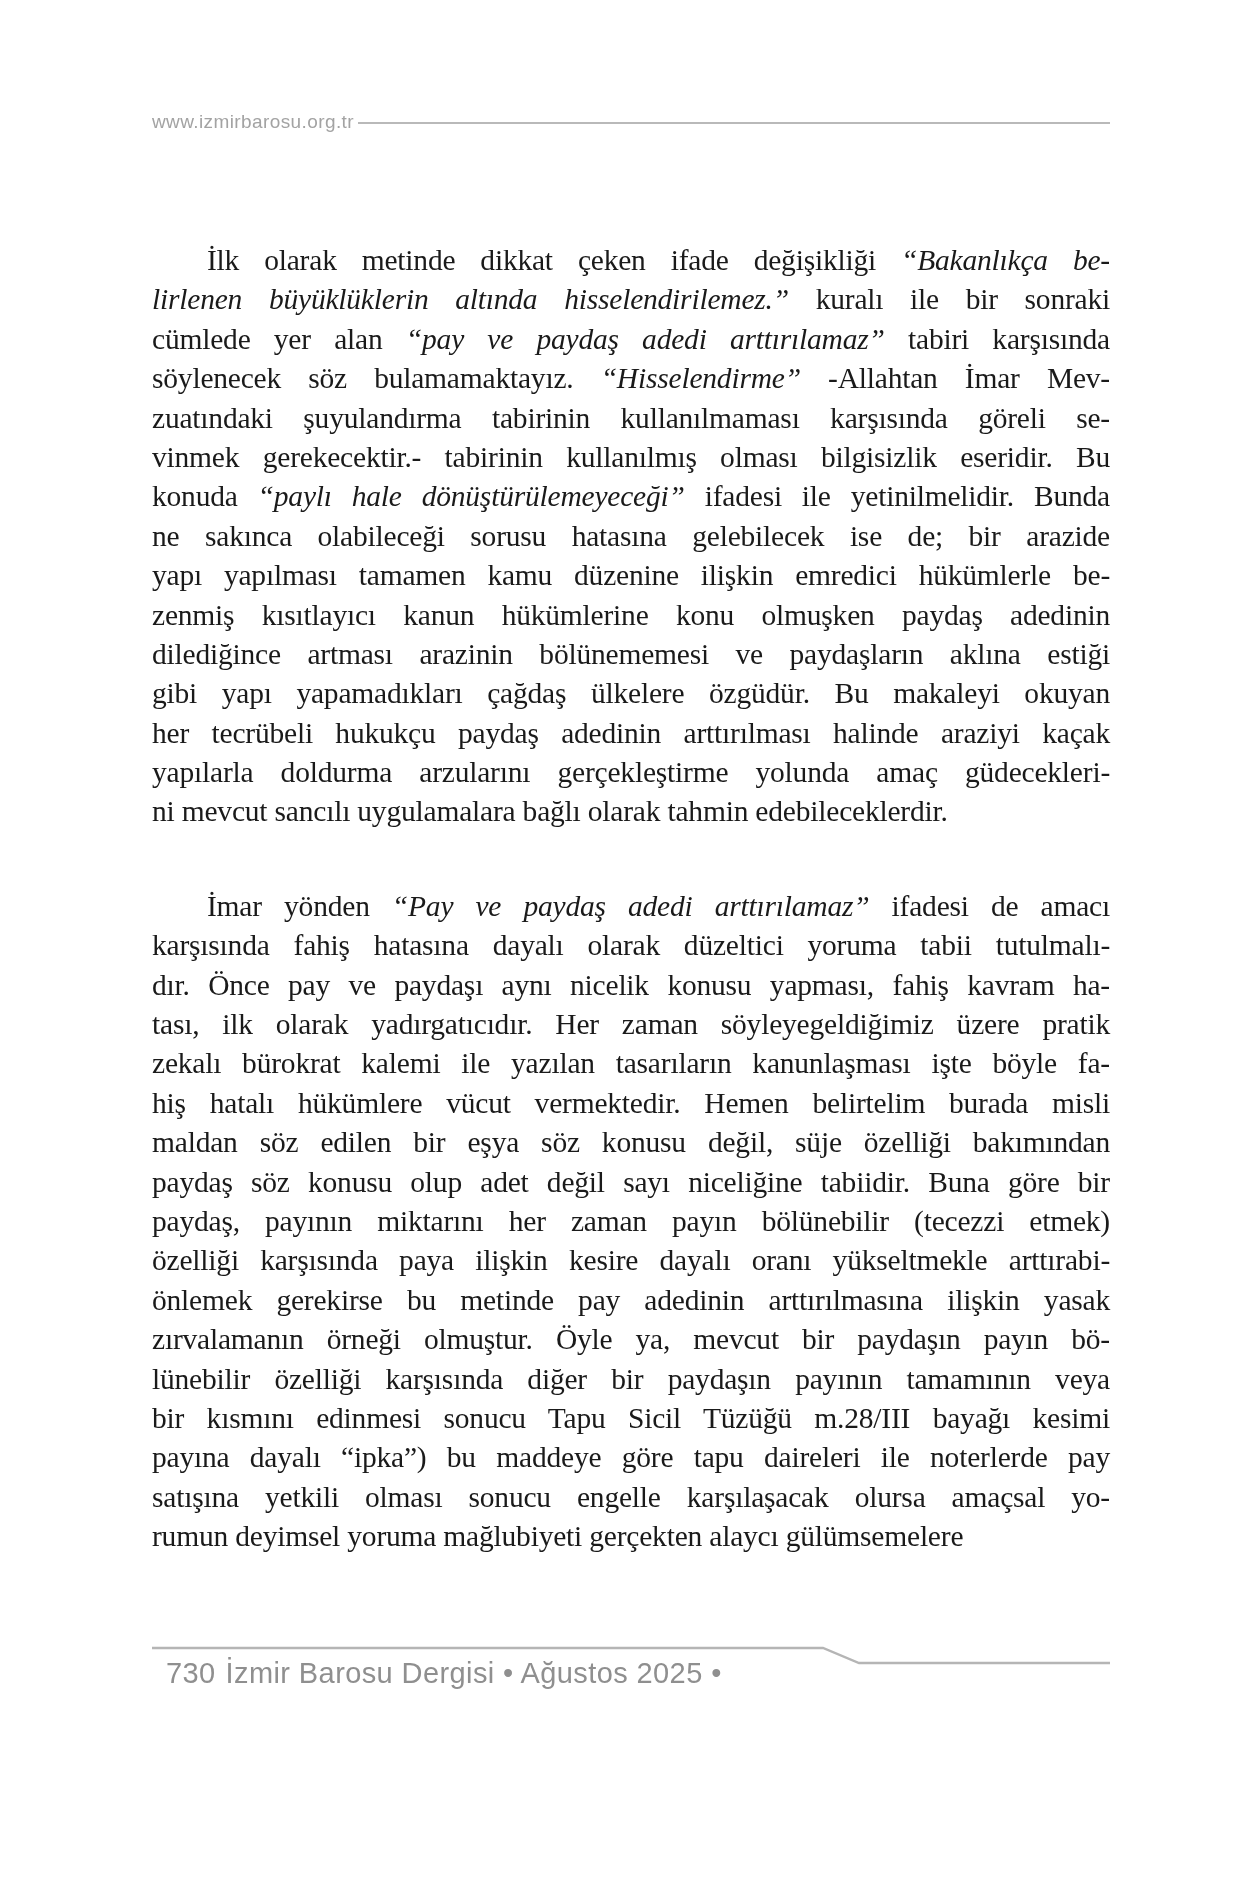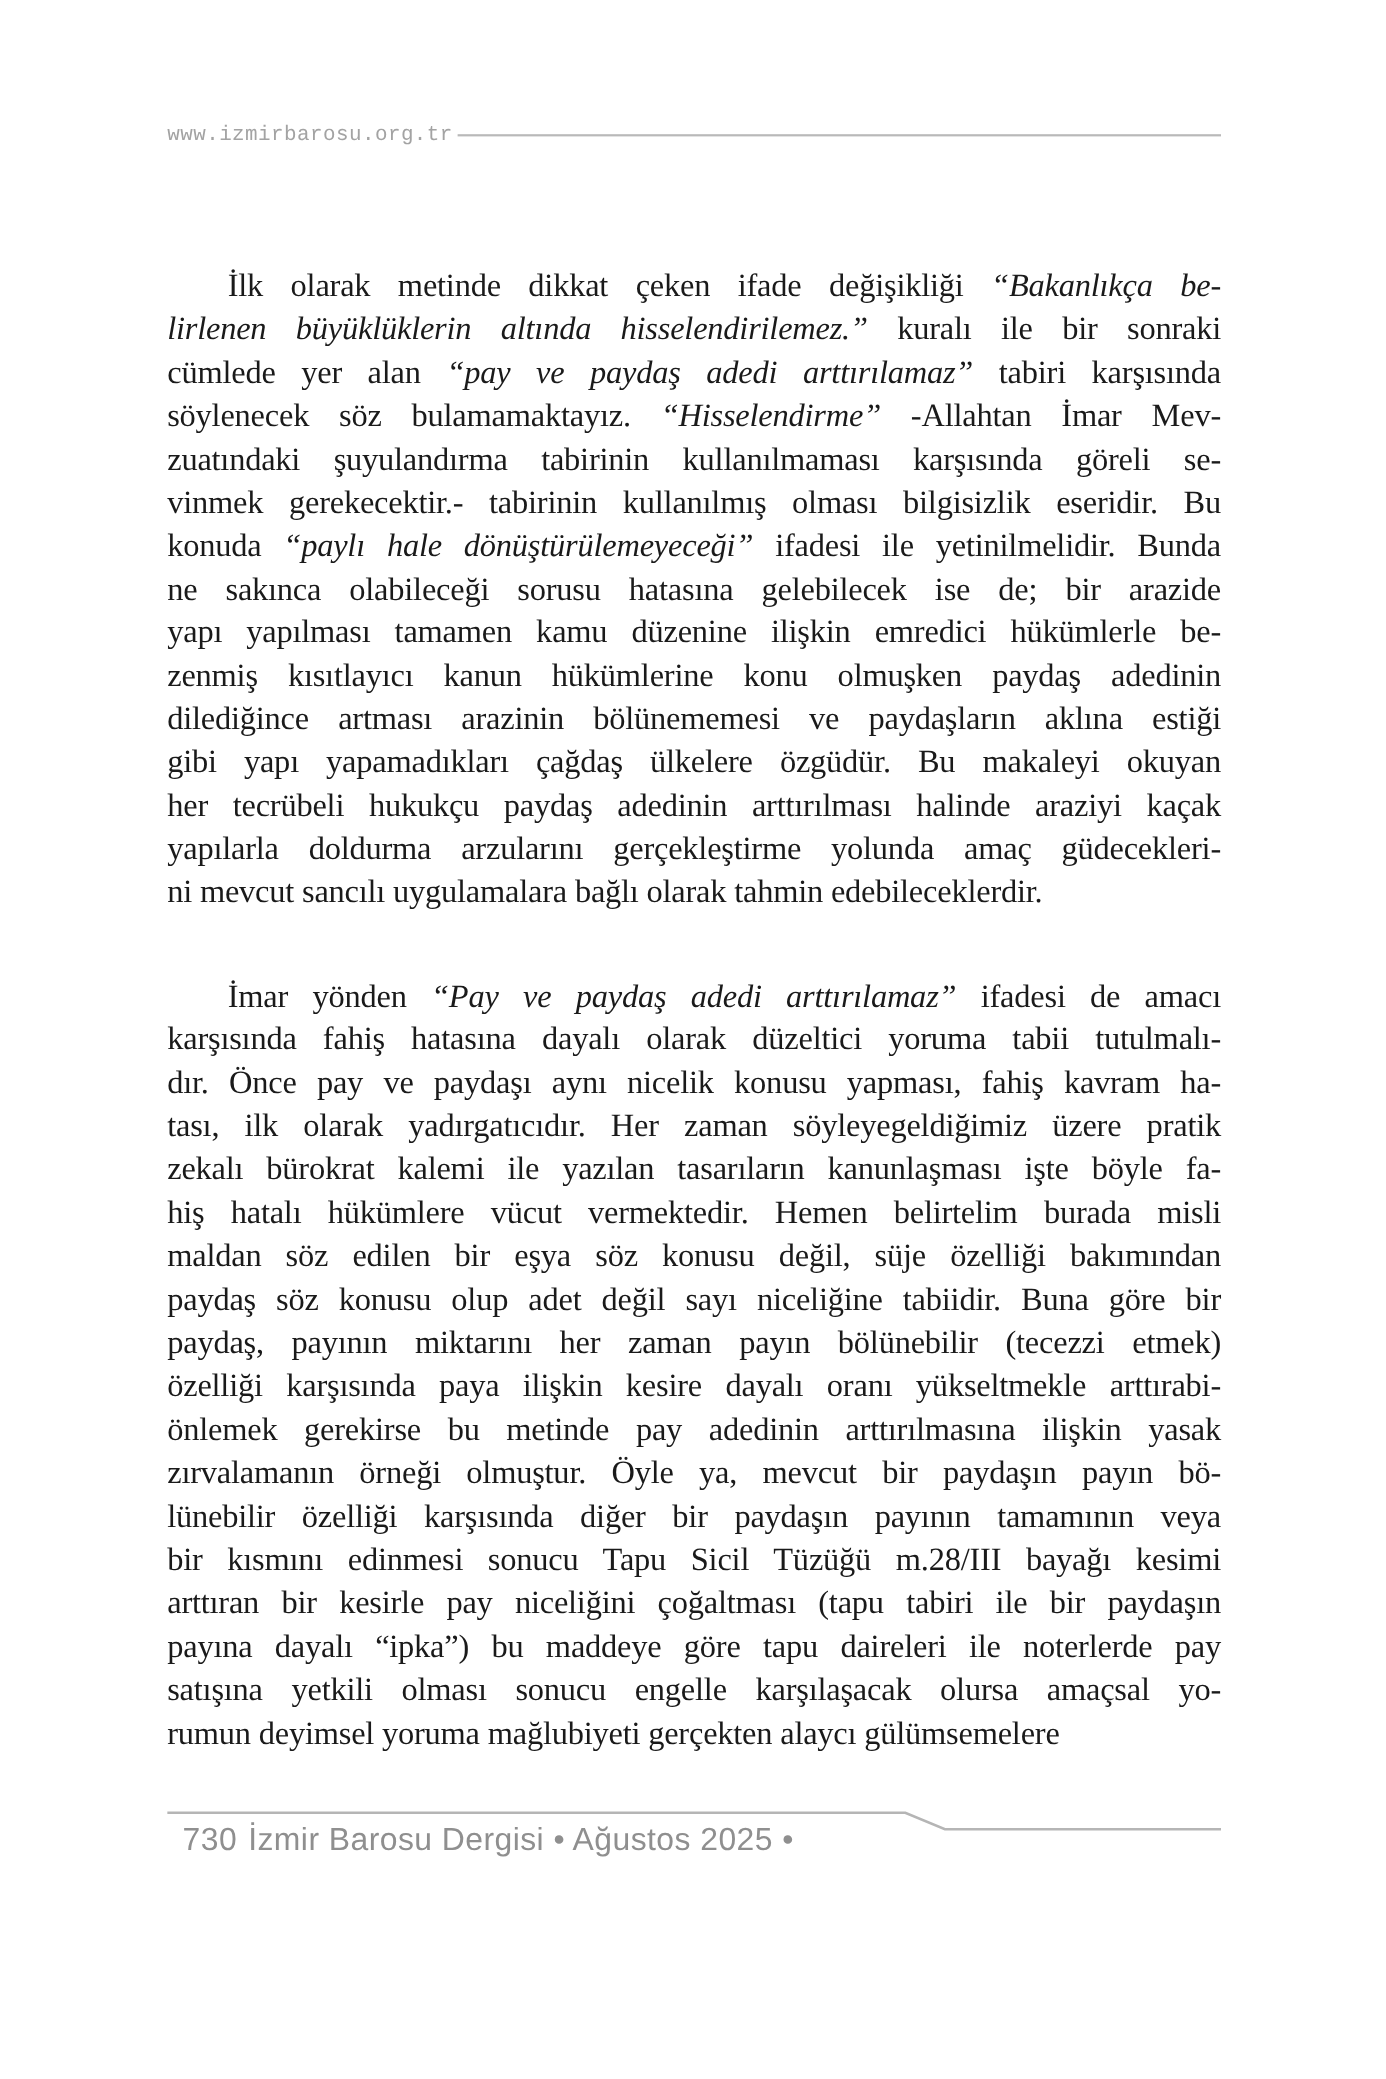--- a/index.html
+++ b/index.html
@@ -14,21 +14,21 @@
   .page { position: absolute; inset: 0; }
 
   
   .header {
     position: absolute;
     left: 152px;
     right: 150px;
     top: 111px;
     display: flex;
     align-items: center;
-    font-family: Liberation Mono, monospace;
+    font-family: Liberation Sans, sans-serif;
     font-size: 19px;
     letter-spacing: 0.4px;
     color: #a3a3a3;
     font-weight: 400;
   }
   .header .rule {
     flex: 1;
     height: 0;
     border-top: 2px solid #b9b9b9;
     margin-left: 4px;
@@ -114,21 +114,20 @@
         <div class="line"><span>zekalı bürokrat kalemi ile yazılan tasarıların kanunlaşması işte böyle fa-</span></div>
         <div class="line"><span>hiş hatalı hükümlere vücut vermektedir. Hemen belirtelim burada misli</span></div>
         <div class="line"><span>maldan söz edilen bir eşya söz konusu değil, süje özelliği bakımından</span></div>
         <div class="line"><span>paydaş söz konusu olup adet değil sayı niceliğine tabiidir. Buna göre bir</span></div>
         <div class="line"><span>paydaş, payının miktarını her zaman payın bölünebilir (tecezzi etmek)</span></div>
         <div class="line"><span>özelliği karşısında paya ilişkin kesire dayalı oranı yükseltmekle arttırabi-</span></div>
         <div class="line"><span>önlemek gerekirse bu metinde pay adedinin arttırılmasına ilişkin yasak</span></div>
         <div class="line"><span>zırvalamanın örneği olmuştur. Öyle ya, mevcut bir paydaşın payın bö-</span></div>
         <div class="line"><span>lünebilir özelliği karşısında diğer bir paydaşın payının tamamının veya</span></div>
         <div class="line"><span>bir kısmını edinmesi sonucu Tapu Sicil Tüzüğü m.28/III bayağı kesimi</span></div>
-        <div class="line"><span>arttıran bir kesirle pay niceliğini çoğaltması (tapu tabiri ile bir paydaşın</span></div>
         <div class="line"><span>payına dayalı “ipka”) bu maddeye göre tapu daireleri ile noterlerde pay</span></div>
         <div class="line"><span>satışına yetkili olması sonucu engelle karşılaşacak olursa amaçsal yo-</span></div>
         <div class="line last"><span>rumun deyimsel yoruma mağlubiyeti gerçekten alaycı gülümsemelere</span></div>
       </div>
     </div>
 
   <div class="footer">
     <svg class="footer-rule" width="958" height="24" viewBox="0 0 958 24">
       <path d="M0,3 L671,3 L707,18 L958,18" fill="none" stroke="#b5b5b5" stroke-width="2.4"></path>
     </svg>

